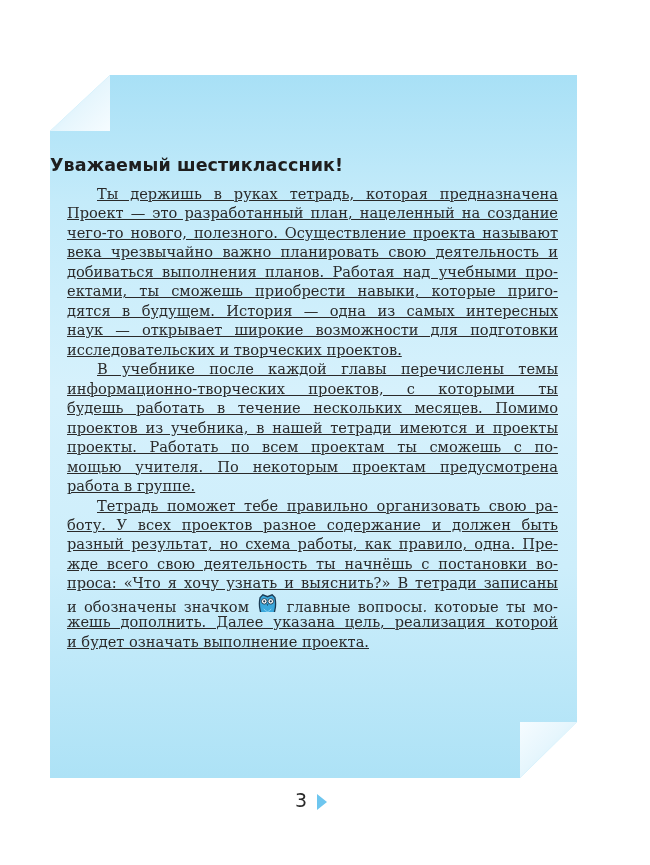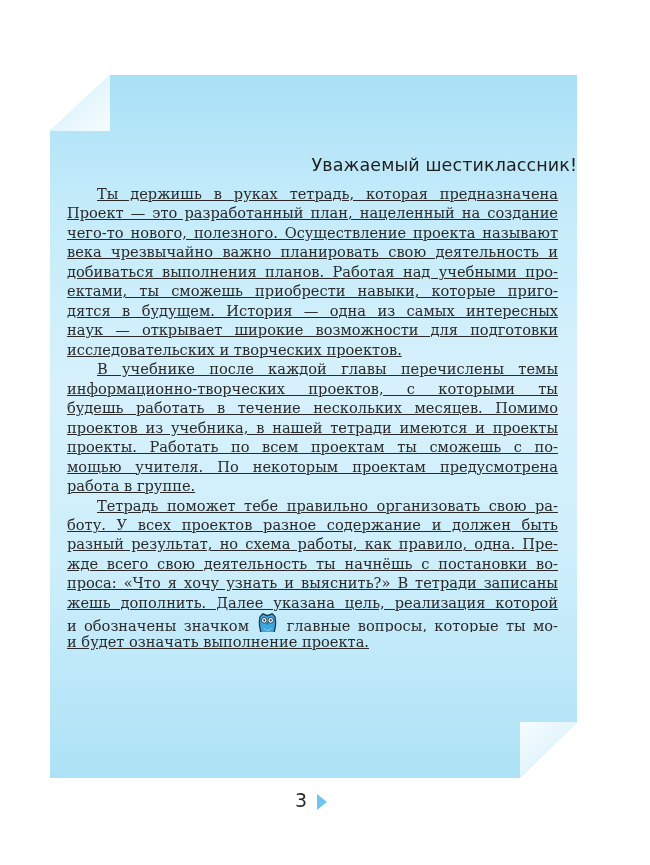--- a/index.html
+++ b/index.html
@@ -17,22 +17,22 @@
     background: linear-gradient(135deg, #bfe8f9 0%, #e6f6fd 55%, #f6fcff 100%);
     clip-path: polygon(60px 0, 60px 56px, 0 56px);
     box-shadow: 0 0 4px rgba(0,0,0,0.1);
   }
   .fold-br {
     position: absolute; left: 520px; top: 722px; width: 57px; height: 56px;
     background: linear-gradient(315deg, #bfe8f9 0%, #e6f6fd 55%, #f6fcff 100%);
     clip-path: polygon(0 0, 57px 0, 0 56px);
   }
   .title {
-    position: absolute; left: 50px; width: 527px; top: 155px; text-align: right;
-    font-family: "DejaVu Sans", sans-serif; font-weight: normal; font-size: 17.5px;
+    position: absolute; left: 50px; width: 527px; top: 155px; text-align: left;
+    font-family: "DejaVu Sans", sans-serif; font-weight: bold; font-size: 17.5px;
     color: #1e1e1e; letter-spacing: 0.1px;
   }
   .body-text {
     position: absolute; left: 67px; top: 184px; width: 491px;
     font-size: 14.6px; line-height: 19.48px; color: #2a2a2a; text-decoration: underline;
   }
   .line {
     display: block; white-space: nowrap; height: 19.48px;
     text-align: justify; text-align-last: justify; white-space: normal; overflow: hidden;
   }
@@ -78,31 +78,31 @@
   <span class="line">проектов из учебника, в нашей тетради имеются и проекты</span>
   <span class="line">проекты. Работать по всем проектам ты сможешь с по-</span>
   <span class="line">мощью учителя. По некоторым проектам предусмотрена</span>
   <span class="line last">работа в группе.</span>
 
   <span class="line indent">Тетрадь поможет тебе правильно организовать свою ра-</span>
   <span class="line">боту. У всех проектов разное содержание и должен быть</span>
   <span class="line">разный результат, но схема работы, как правило, одна. Пре-</span>
   <span class="line">жде всего свою деятельность ты начнёшь с постановки во-</span>
   <span class="line">проса: «Что я хочу узнать и выяснить?» В тетради записаны</span>
-  <span class="line">жешь дополнить. Далее указана цель, реализация которой</span>
   <span class="line">
     <span>и обозначены значком</span>
     <svg class="owl" viewBox="0 0 20 28">
       <path d="M2 5 L5 2 L10 4 L15 2 L18 5 C19 10 19 14 18 18 C17 24 14 27 10 27 C6 27 3 24 2 18 C1 14 1 10 2 5 Z" fill="#3aa8dc" stroke="#1b3a52" stroke-width="1.4"></path>
       <circle cx="6.5" cy="9" r="3" fill="#ffffff" stroke="#1b3a52" stroke-width="1"></circle>
       <circle cx="13.5" cy="9" r="3" fill="#ffffff" stroke="#1b3a52" stroke-width="1"></circle>
       <circle cx="6.5" cy="9" r="1.2" fill="#1b3a52"></circle>
       <circle cx="13.5" cy="9" r="1.2" fill="#1b3a52"></circle>
       <path d="M9 12 L10 14 L11 12 Z" fill="#1b3a52"></path>
       <path d="M6 17 Q10 23 14 17" fill="none" stroke="#8fd3f2" stroke-width="1"></path>
     </svg>
     <span>главные вопросы, которые ты мо-</span>
   </span>
+  <span class="line">жешь дополнить. Далее указана цель, реализация которой</span>
   <span class="line last">и будет означать выполнение проекта.</span>
 </div>
 
 <div class="page-num">3</div>
 <div class="page-arrow"></div>
 
 </body></html>

